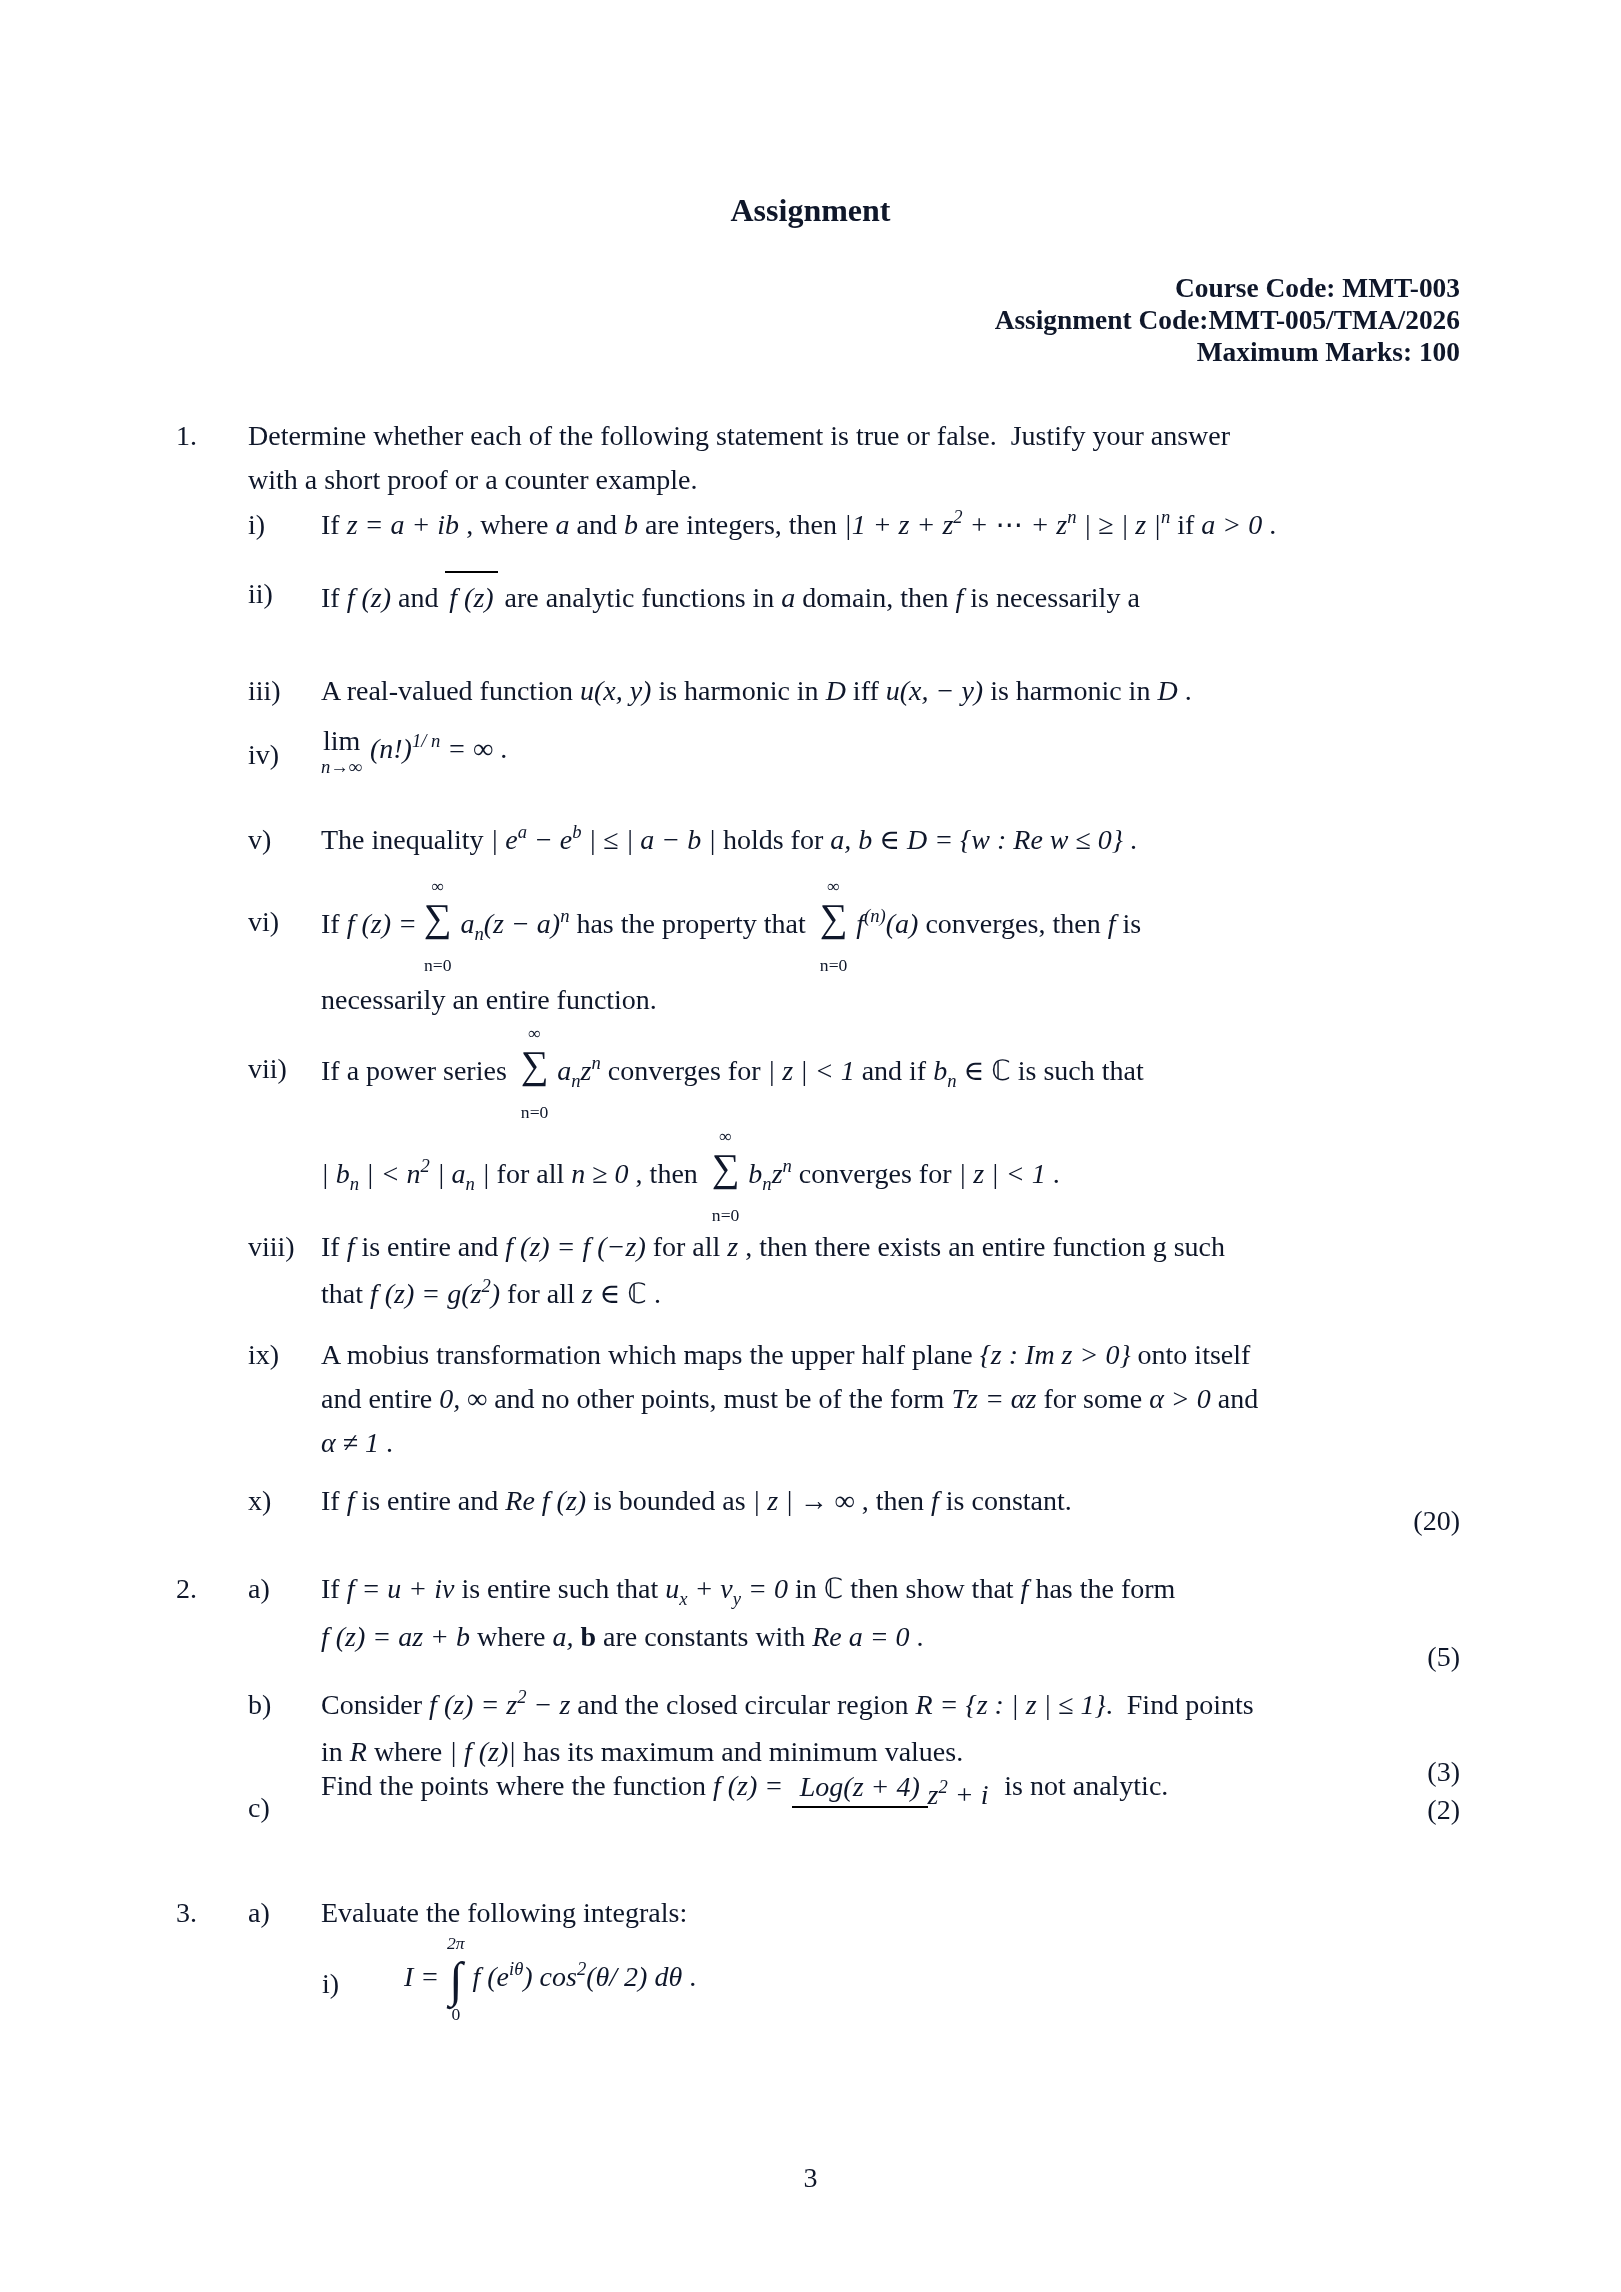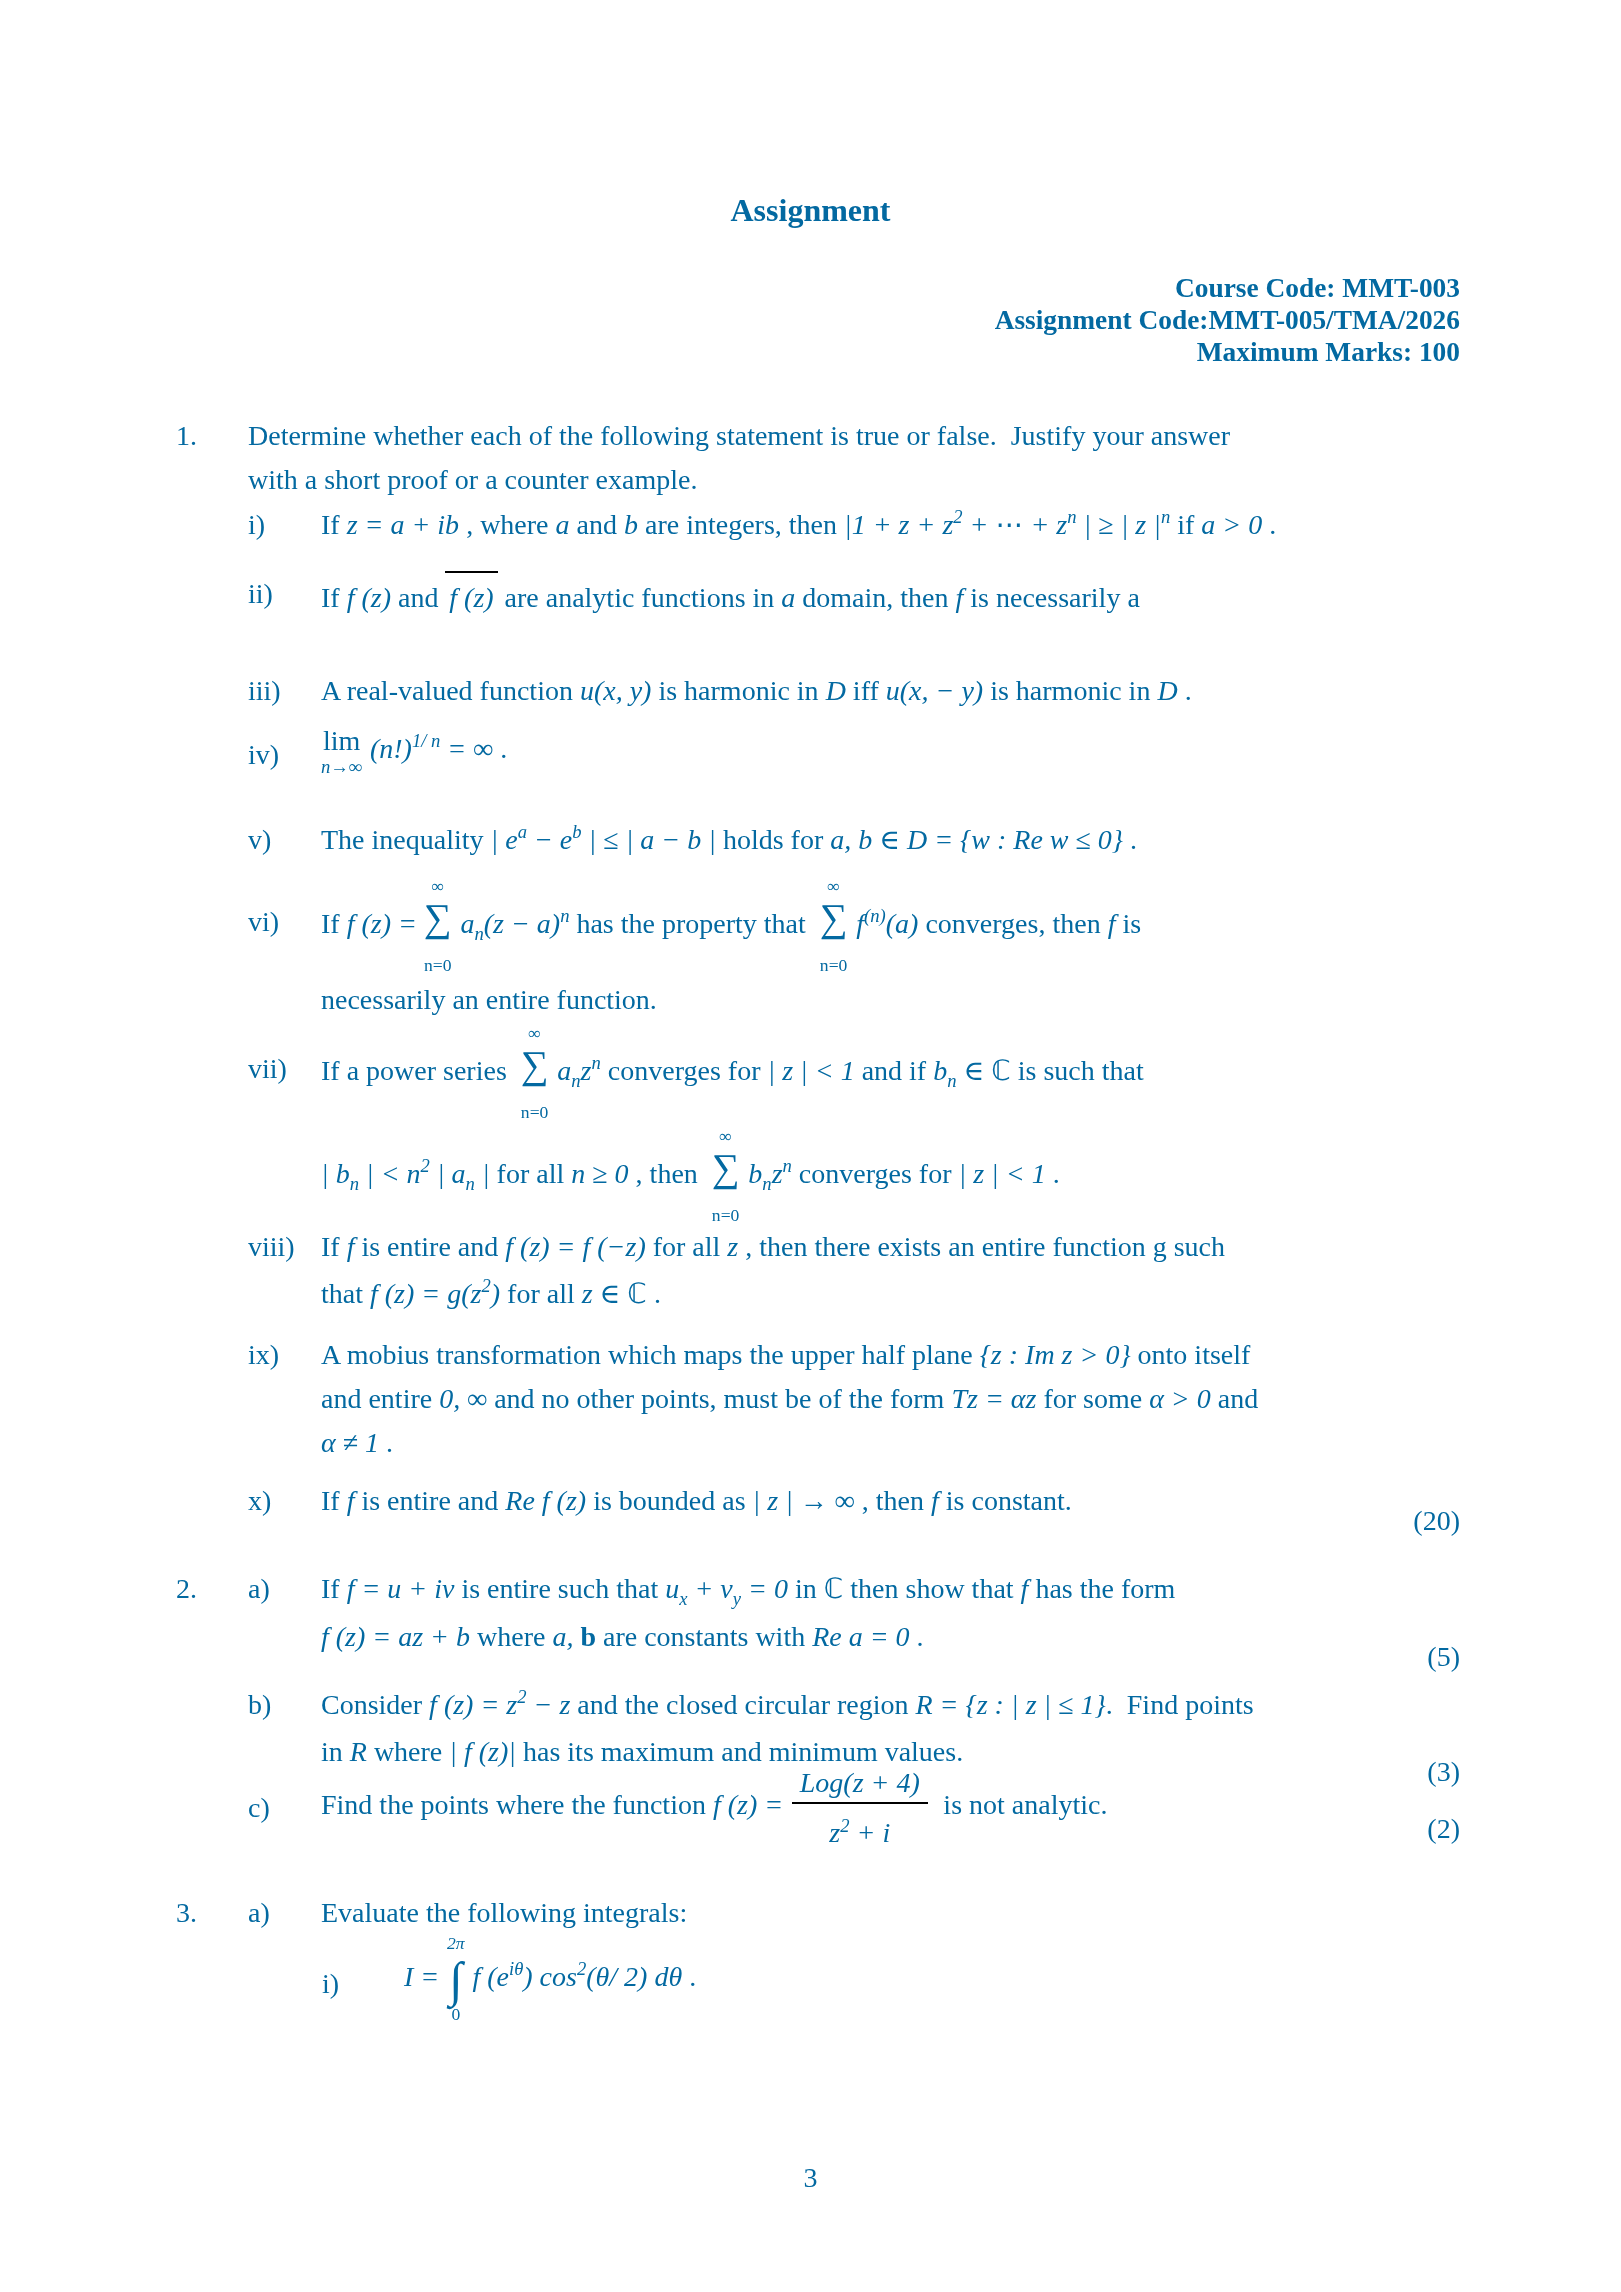--- a/index.html
+++ b/index.html
@@ -1,21 +1,21 @@
 <!DOCTYPE html>
 <html><head>
 <meta charset="utf-8">
 <style>
   html,body{margin:0;padding:0;background:#888;}
   .page{
     position:relative;
     width:1621px;height:2293px;
     margin:0 auto;
     background:#ffffff;
-    color:#0369a1;
+    color:#0f172a;
     font-family:"Liberation Serif","DejaVu Serif","DejaVu Sans",serif;
     font-size:28px;
     overflow:hidden;
   }
   .row{position:absolute;left:0;right:0;line-height:33px;}
   .title{position:absolute;left:0;right:0;text-align:center;font-weight:bold;font-size:32px;}
   .meta{position:absolute;right:161px;text-align:right;font-weight:bold;font-size:27.4px;line-height:32px;}
   .qnum{position:absolute;left:176px;}
   .lbl{position:absolute;left:248px;}
   .lbl2{position:absolute;left:322px;}
@@ -31,21 +31,21 @@
   .bigop .top{font-size:17.6px;margin-bottom:2.9px;}
   .bigop .sym{font-size:39px;}
   .bigop .bot{font-size:17.6px;margin-top:20px;}
   .limop{display:inline-flex;flex-direction:column;align-items:center;vertical-align:middle;line-height:1;margin-right:7.8px;}
   .limop .sym{font-size:28px;}
   .limop .bot{font-size:18.6px;font-style:italic;margin-top:2.9px;}
   .intop{display:inline-flex;flex-direction:column;align-items:center;vertical-align:middle;line-height:1;margin:0 7.8px;}
   .intop .top{font-size:17.6px;font-style:italic;margin-bottom:2px;}
   .intop .sym{font-size:49px;}
   .intop .bot{font-size:17.6px;margin-top:2px;}
-  .frac{display:inline-flex;flex-direction:column;align-items:center;vertical-align:middle;line-height:1.2;margin:0 8.8px;font-style:italic;text-align:center;}
+  .frac{display:inline-flex;align-items:center;vertical-align:middle;line-height:1.2;margin:0 8.8px;font-style:italic;text-align:center;}
   .frac .num{padding:0 7.8px 2.9px 7.8px;border-bottom:2px solid #000;}
   .frac .den{padding-top:12px;}
   .marks{position:absolute;right:161px;top:0;font-style:normal;margin-top:20px;}
   .marks.mid{top:50%;transform:translateY(-50%);}
   .footer{position:absolute;left:0;right:0;text-align:center;}
 </style>
 </head>
 <body>
 
 <div class="page">

